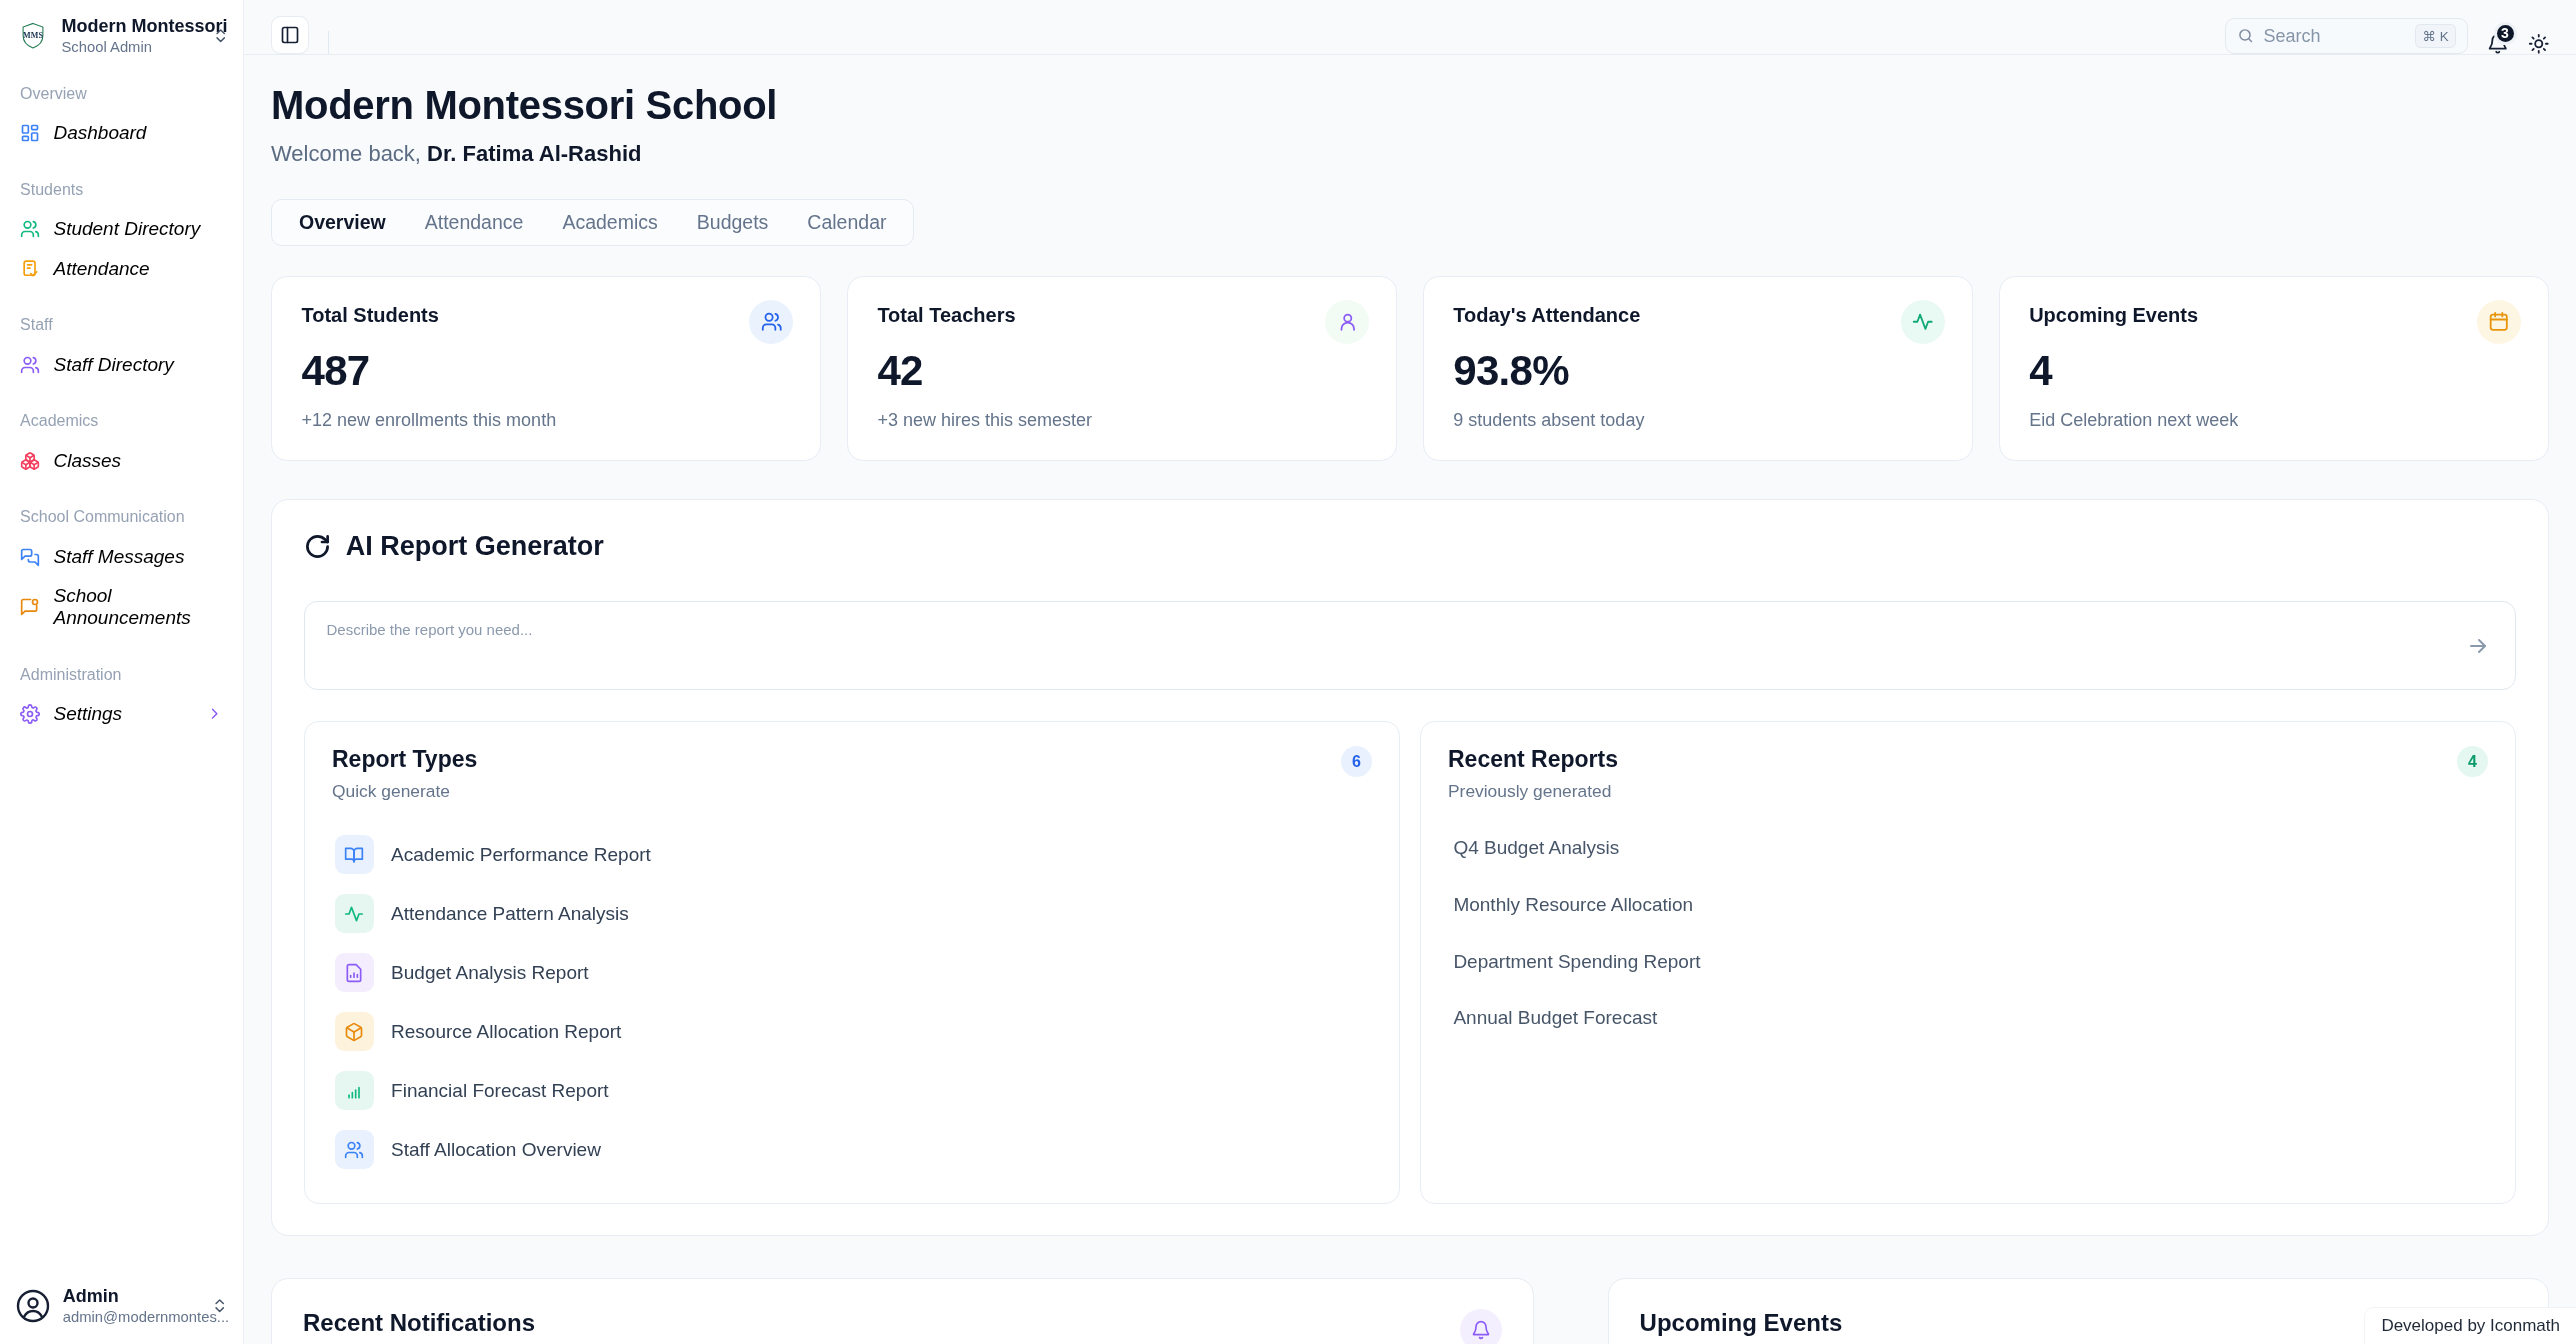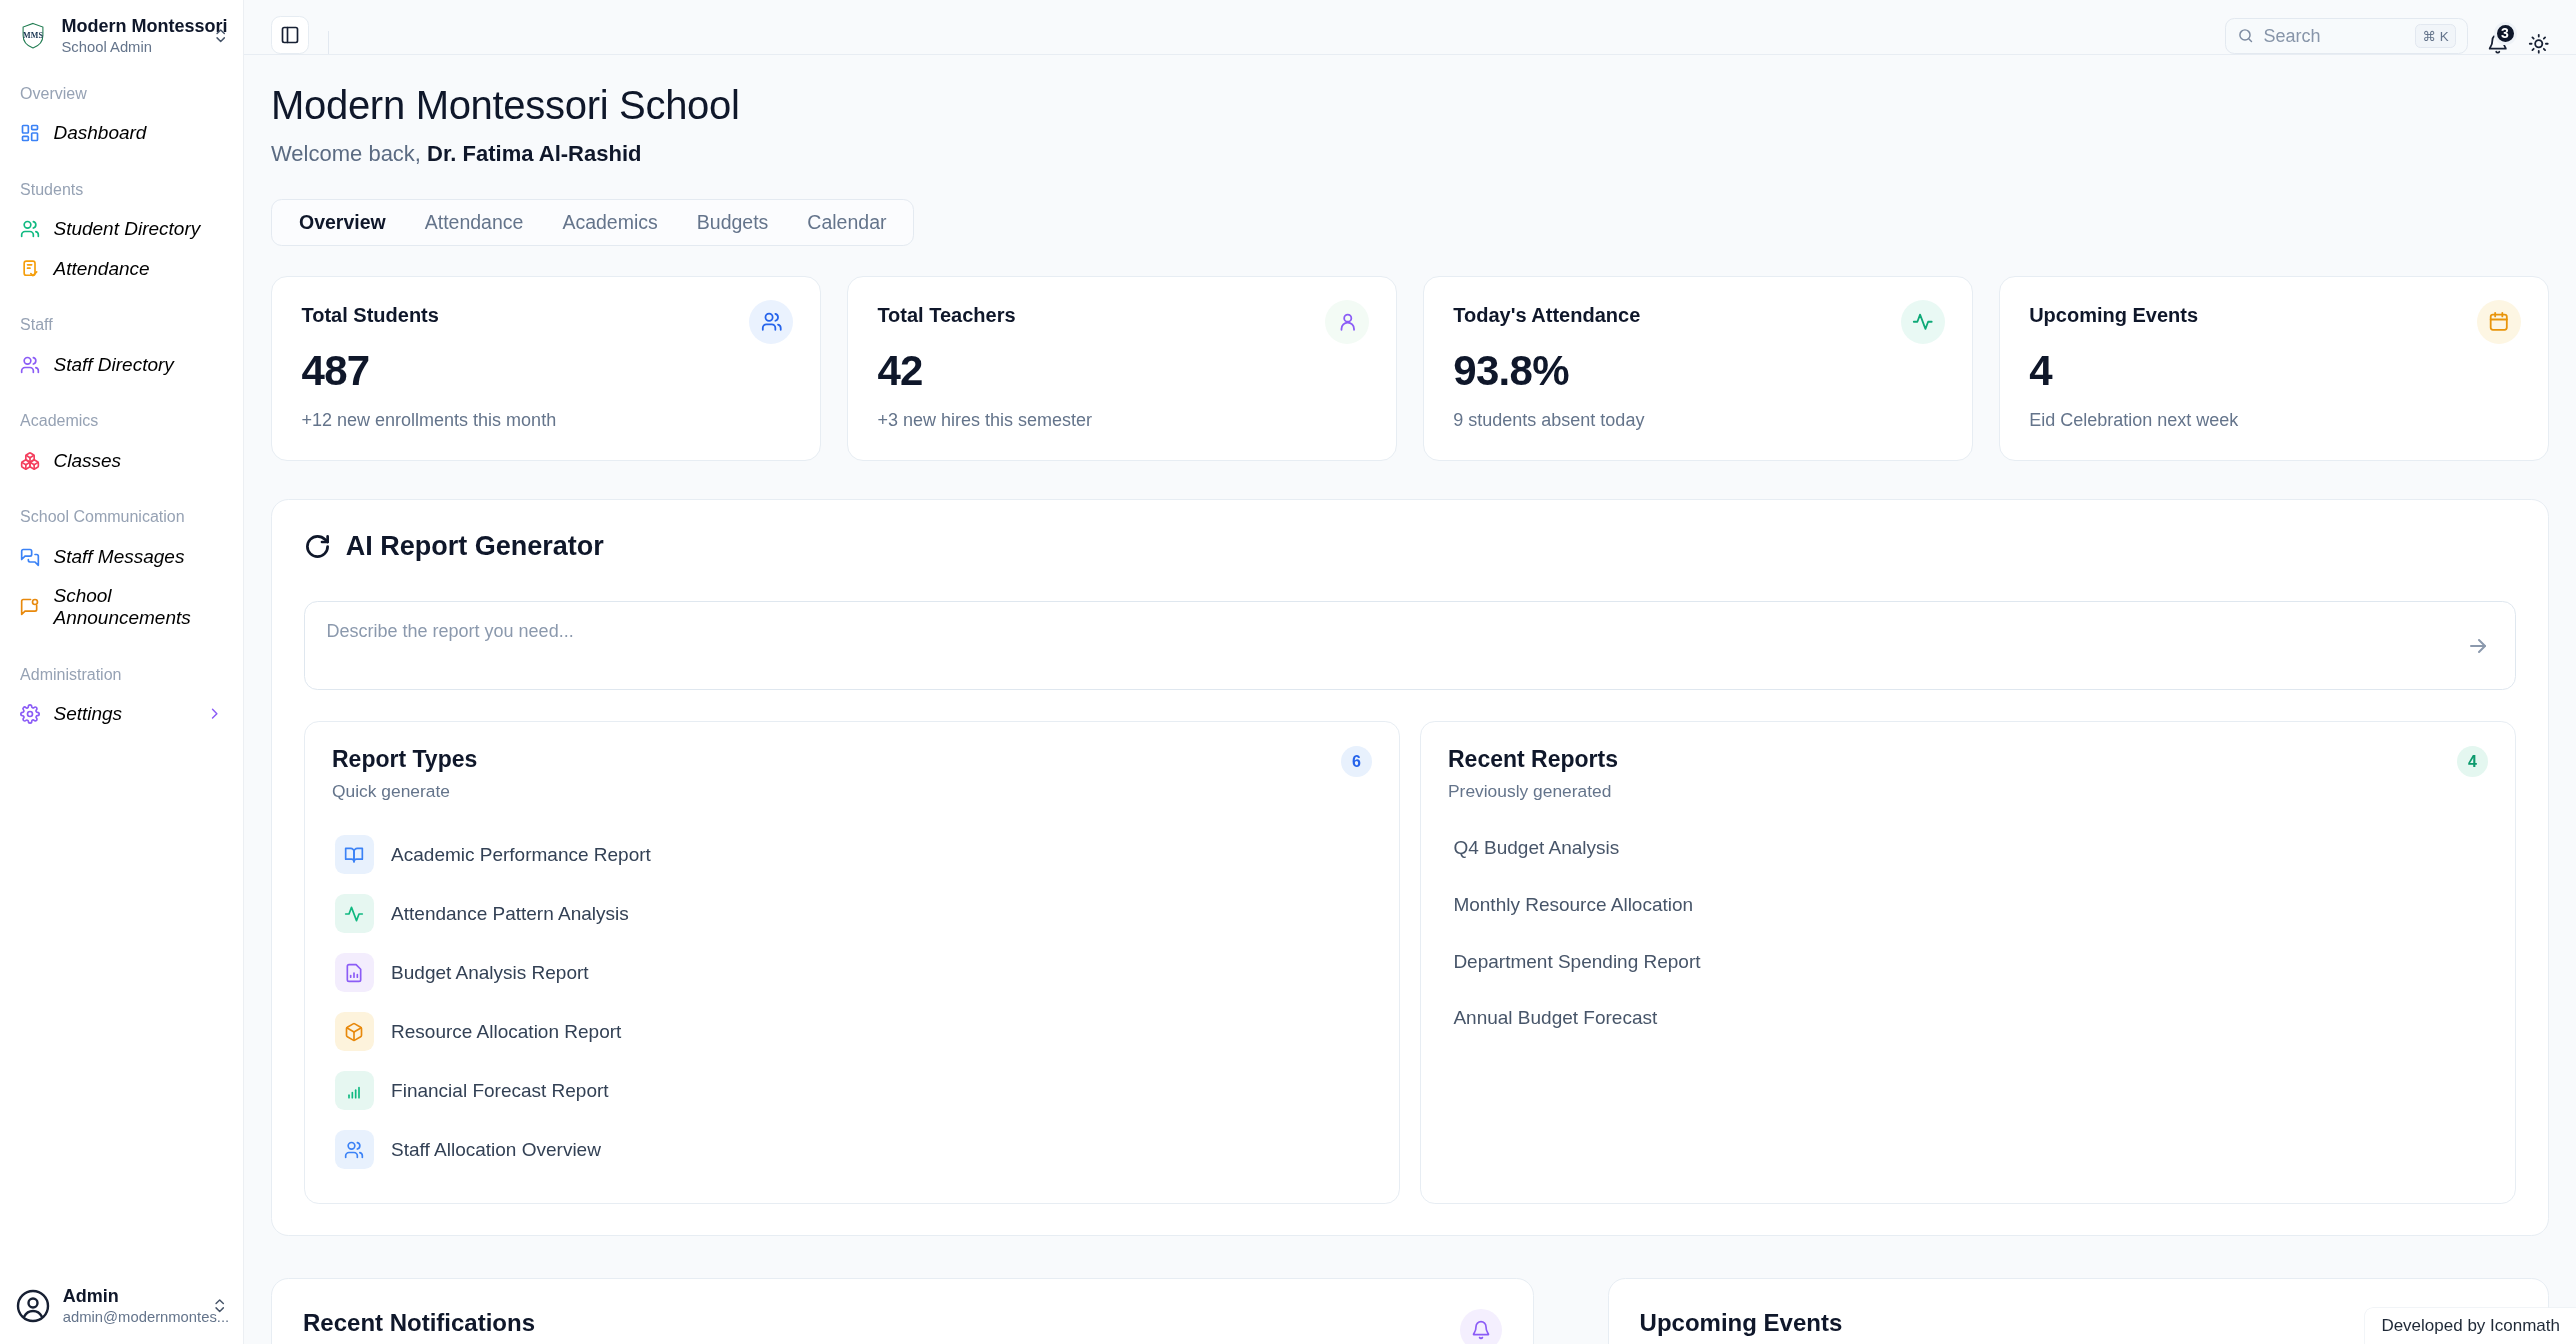--- a/index.html
+++ b/index.html
@@ -79,21 +79,21 @@
   .tb-iconbtn svg { width: 21.5px; height: 21.5px; }
   .tb-badge {
     position: absolute; top: -10.7px; right: -8px; min-width: 23px; height: 23px;
     background: #0f172a; color: #fff; font-size: 14px; font-weight: bold;
     border-radius: 50%; display: flex; align-items: center; justify-content: center;
     border: 3.4px solid #eef2f7;
   }
 
   .content { flex: 1; padding: 0 27px; overflow: hidden; }
 
-  .page-title { font-size: 40px; font-weight: 400; letter-spacing: -0.3px; margin-top: 28px; }
+  .page-title { font-size: 40px; font-weight: 700; letter-spacing: -0.3px; margin-top: 28px; }
   .welcome { font-size: 22px; margin-top: 13.4px; }
   .welcome .prefix { color: #5b6b82; }
   .welcome .name { font-weight: bold; color: #0f172a; }
 
   .tabs {
     margin-top: 32px; display: inline-flex; align-items: center; gap: 39px;
     height: 47px; padding: 0 27px; border: 0.7px solid #e4eaf1; border-radius: 10.7px;
     background: #fbfcfe;
   }
   .tab { font-size: 19.5px; color: #64748b; cursor: pointer; }
@@ -123,21 +123,21 @@
   .ai-head .ai-ic { display: inline-flex; color: #0f172a; }
   .ai-head .ai-ic svg { width: 27px; height: 27px; stroke-width: 2.4; }
   .ai-title { font-size: 27px; font-weight: 700; }
   .ai-input {
     margin-top: 39px; border: 0.7px solid #dfe7ef; border-radius: 13.4px;
     position: relative; background: #fff;
   }
   .ai-input textarea {
     width: 100%; height: 85px; border: none; outline: none; resize: none;
     background: transparent; font-family: "Liberation Sans", sans-serif;
-    font-size: 18px; color: #6d28d9; padding: 19px 74px 16px 21.5px;
+    font-size: 15px; color: #6d28d9; padding: 19px 74px 16px 21.5px;
   }
   .ai-input textarea::placeholder { color: #8b99ad; }
   .ai-send {
     position: absolute; right: 25.5px; top: 50%; transform: translateY(-50%);
     background: none; border: none; color: #8b99ad; cursor: pointer; display: inline-flex;
   }
   .ai-send svg { width: 24px; height: 24px; }
 
   .ai-grid { margin-top: 31px; display: grid; grid-template-columns: 1fr 1fr; gap: 20px; }
   .sub-card { border: 0.7px solid #e7edf3; border-radius: 14.8px; padding: 24px 27px; background: #fff; }

